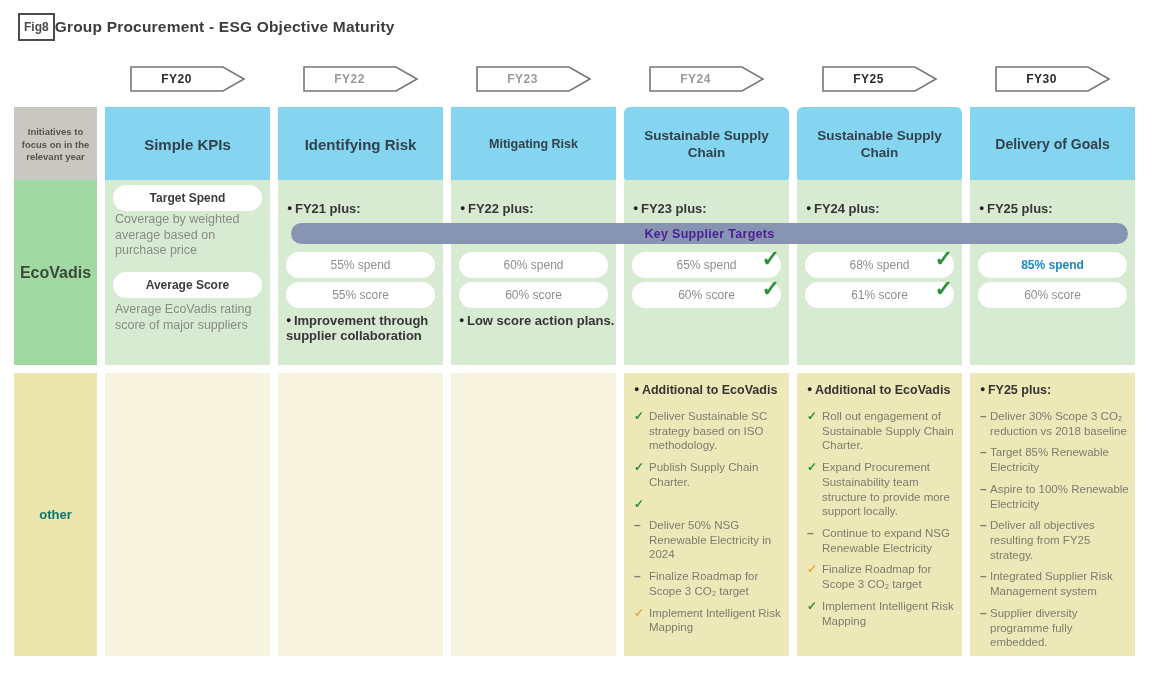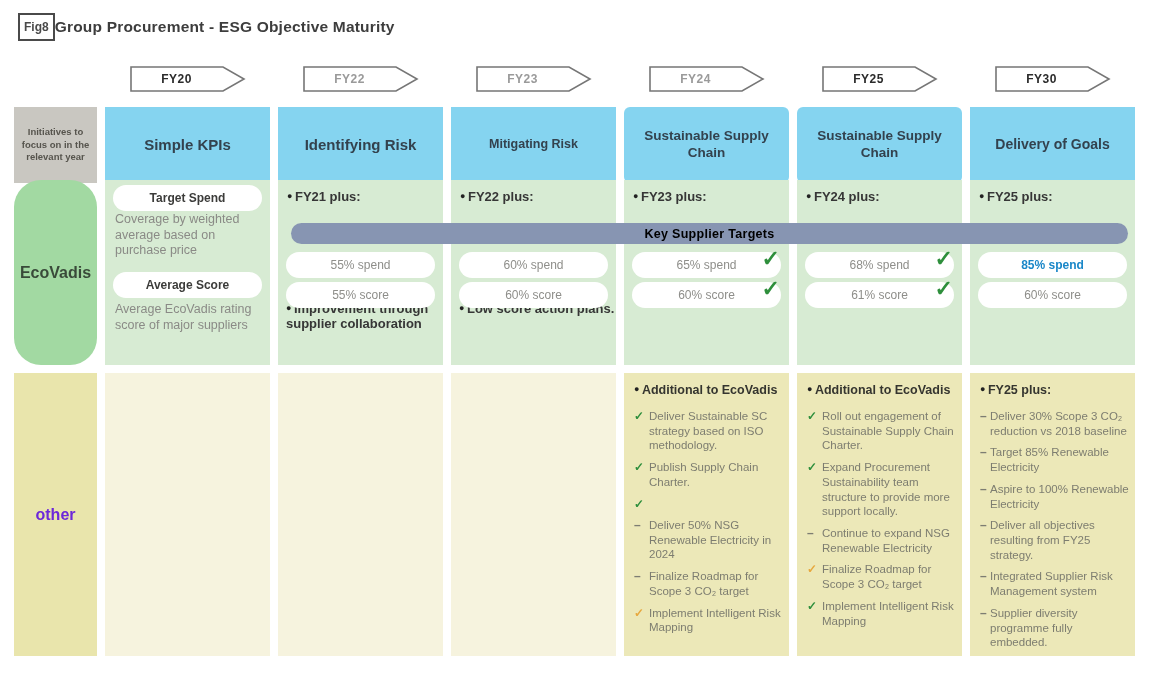--- a/index.html
+++ b/index.html
@@ -27,45 +27,45 @@
 
   
   .head-cell{background:#c9c7c1;display:flex;align-items:center;justify-content:center;text-align:center;
              font-size:9.5px;font-weight:bold;color:#56544d;line-height:1.35;padding:4px;}
   .phase-cell{background:#85d4f0;display:flex;align-items:center;justify-content:center;text-align:center;
               font-weight:bold;color:#33424e;line-height:1.25;padding:4px 16px;font-size:14px;}
   .fz15{font-size:15px;} .fz12{font-size:12.5px;} .fz13{font-size:13.5px;border-radius:6px;}
 
   
   .eco-label{background:#a2d9a2;display:flex;align-items:center;justify-content:center;
-             font-weight:bold;font-size:16px;color:#394a39;border-radius:27px;}
+             font-weight:bold;font-size:16px;color:#394a39;}
   .eco-box{background:#d7ebd3;position:relative;}
-  .bhead{font-weight:bold;color:#363636;font-size:13px;}
+  .bhead{font-weight:bold;color:#363636;font-size:13px;margin-top:12px;}
   .bhead::before{content:"● ";font-size:9px;vertical-align:2px;color:#222;}
   .eco-head{position:absolute;top:9px;left:9px;right:4px;}
   .pill{position:absolute;left:8px;right:8px;height:26px;background:#fff;border-radius:13px;
         display:flex;align-items:center;justify-content:center;z-index:2;}
   .ptxt{font-size:12px;color:#8e8e8a;}
   .hl-blue{color:#1a87c8 !important;font-weight:bold;}
   .pill-spend{top:72px;} .pill-score{top:102px;}
   .pcheck{position:absolute;right:1px;top:-6px;font-size:22px;color:#2e8f3c;font-weight:bold;}
   .eco-note{position:absolute;top:121px;left:8px;right:0;z-index:1;font-size:13px;line-height:1.18;}
   .p-t1{top:5px;} .p-t2{top:92px;}
   .ptitle{font-size:12px;font-weight:bold;color:#3c3c3a;}
   .desc{position:absolute;left:10px;right:4px;font-size:12.5px;color:#8a8a86;line-height:1.24;}
   .d1{top:32px;} .d2{top:122px;}
 
   
   .key-bar{position:absolute;left:291px;top:223px;width:837px;height:21px;background:#8795b2;
            border-radius:10.5px;z-index:3;display:flex;align-items:center;justify-content:center;}
-  .key-bar span{color:#000000;font-weight:bold;font-size:12.5px;letter-spacing:.3px;}
+  .key-bar span{color:#4c1d95;font-weight:bold;font-size:12.5px;letter-spacing:.3px;}
 
   
   .other-label{background:#e9e5ac;display:flex;align-items:center;justify-content:center;
-               font-weight:bold;font-size:16px;color:#6d28d9;}
+               font-weight:bold;font-size:13px;color:#0f766e;}
   .other-box{background:#f6f3de;}
   .other-box.deep{background:#ece8b8;padding:10px 6px 6px 10px;overflow:hidden;box-sizing:border-box;}
   .ohead{font-weight:bold;font-size:12.5px;color:#35352f;margin-bottom:12px;}
   .ohead::before{content:"● ";font-size:9px;vertical-align:2px;color:#222;}
   .oitem{display:flex;margin-bottom:7px;}
   .mk{flex:0 0 15px;font-size:12px;font-weight:bold;line-height:1.2;}
   .tight .mk{flex-basis:10px;}
   .mk-green{color:#2e8f3c;}
   .mk-amber{color:#e7a83e;}
   .mk-gray{color:#7d7d72;}

